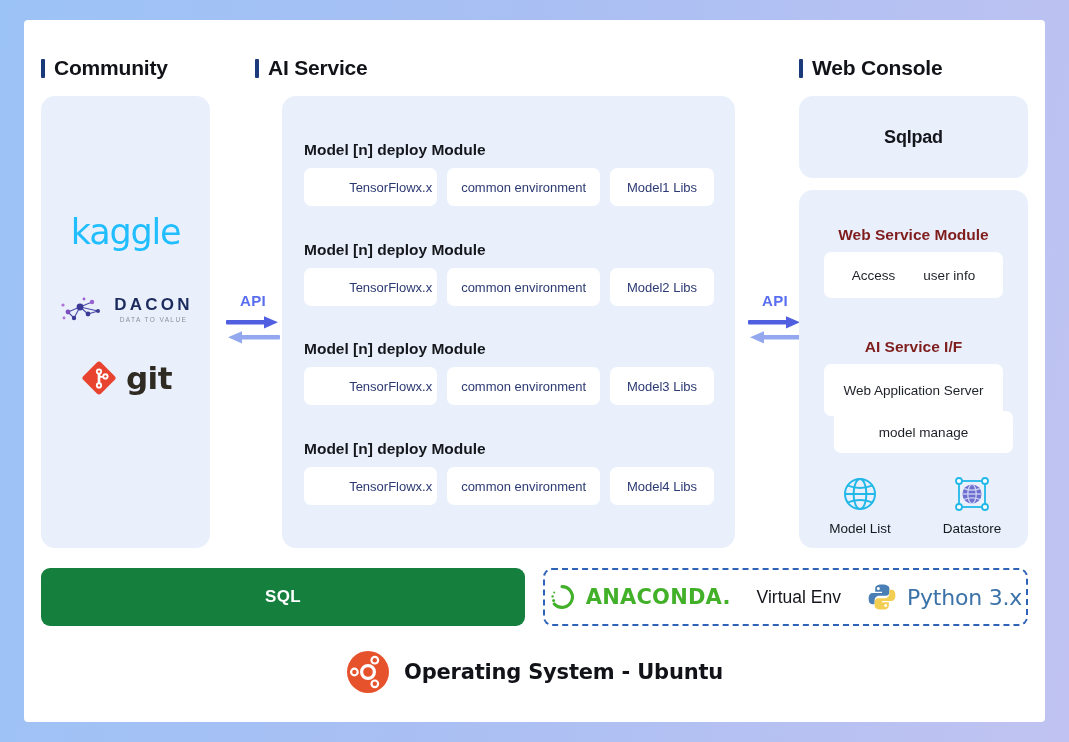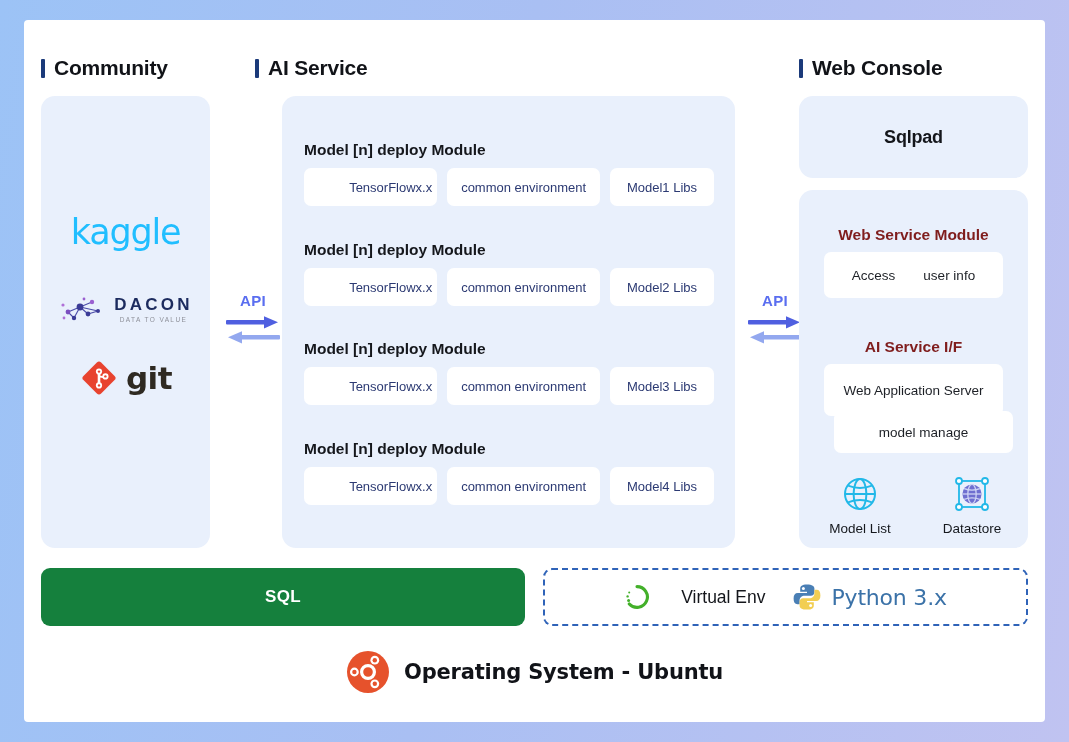--- a/index.html
+++ b/index.html
@@ -352,20 +352,21 @@
   </div>
 
   <div id="env-bar">
     <span class="jupyter-wrap">
       <svg width="26" height="26" viewBox="0 0 26 26" style="margin-right:5px;">
         <path d="M13 2.6 A10.4 10.4 0 1 1 5.3 20" fill="none" stroke="#43b02a" stroke-width="3.1" stroke-linecap="round"></path>
         <circle cx="4.6" cy="16.4" r="1.5" fill="#43b02a"></circle>
         <circle cx="3.6" cy="12.4" r="1.2" fill="#43b02a"></circle>
         <circle cx="5.2" cy="8.6" r="1" fill="#43b02a"></circle>
       </svg>
+      <span class="anaconda-word">ANACONDA.</span>
     </span>
     <span class="venv-word">Virtual Env</span>
     <span class="jupyter-wrap">
       <svg width="30" height="30" viewBox="0 0 30 30" style="margin-right:4px;">
         <path d="M14.8 2.4 C10 2.4 8.2 4 8.2 6.6 l0 3.2 6.8 0 0 1.3 -9.2 0 C3 11.1 1.6 13 1.6 16.6 c0 3.6 1.2 5.6 3.8 5.6 l2.2 0 0-3.6 c0-2.8 2.2-4.8 5-4.8 l6.2 0 c2.2 0 3.6-1.6 3.6-3.6 l0-3.6 C22.4 4 20.4 2.4 14.8 2.4 Z" fill="#4a7fb5"></path>
         <circle cx="11.4" cy="6.6" r="1.5" fill="#ffffff"></circle>
         <path d="M15.2 27.6 C20 27.6 21.8 26 21.8 23.4 l0-3.2 -6.8 0 0-1.3 9.2 0 c2.8 0 4.2-1.9 4.2-5.5 c0-3.6-1.2-5.6-3.8-5.6 l-2.2 0 0 3.6 c0 2.8-2.2 4.8-5 4.8 l-6.2 0 c-2.2 0-3.6 1.6-3.6 3.6 l0 3.6 C7.6 26 9.6 27.6 15.2 27.6 Z" fill="#f2ce52"></path>
         <circle cx="18.6" cy="23.4" r="1.5" fill="#ffffff"></circle>
       </svg>
       <span class="python-word">Python 3.x</span>

